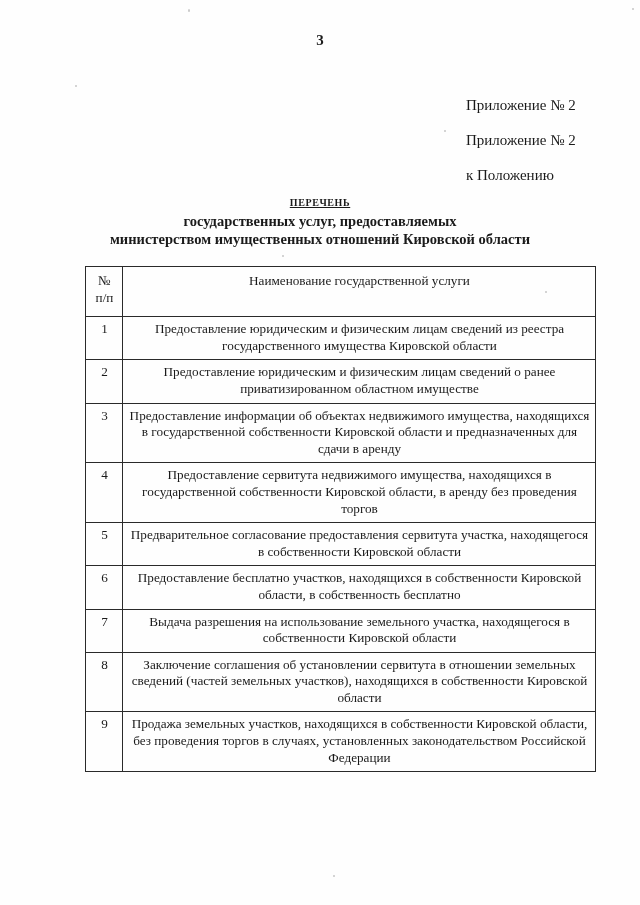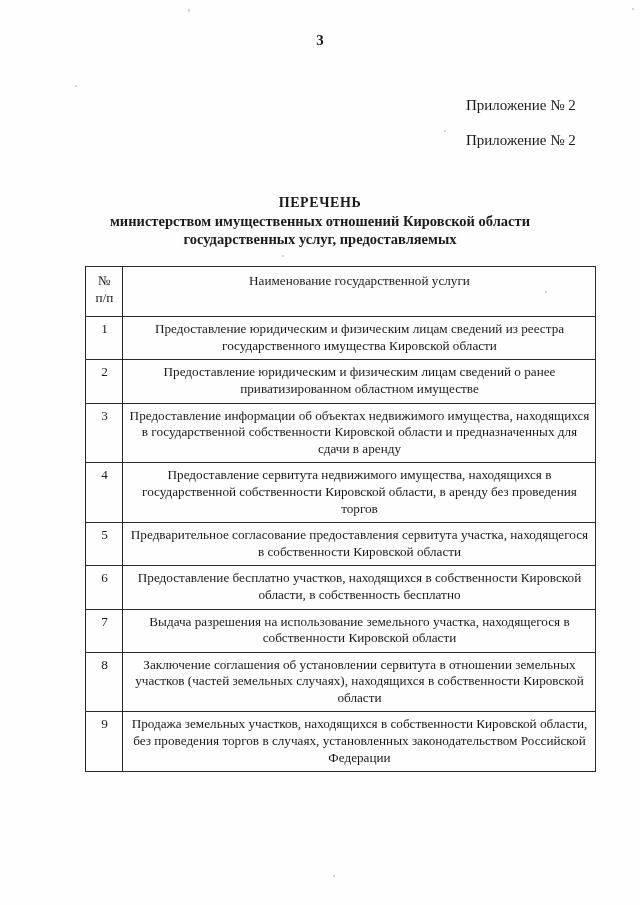--- a/index.html
+++ b/index.html
@@ -56,24 +56,25 @@
 
   
   #doc-title {
     position: absolute;
     top: 193px;
     left: 20px;
     width: 600px;
     text-align: center;
   }
   #doc-title .title-main {
-    font-size: 14px;
+    font-size: 10px;
     font-weight: 700;
     letter-spacing: .6px;
     line-height: 19px;
+    text-decoration: underline;
   }
   #doc-title .title-sub {
     font-size: 14.5px;
     font-weight: 700;
     line-height: 18px;
   }
 
   
   #services-table {
     position: absolute;
@@ -127,26 +128,27 @@
   <div class="speck" style="left:632px; top:8px; width:2px; height:2px;"></div>
   <div class="speck" style="left:282px; top:255px; width:2px; height:2px;"></div>
   <div class="speck" style="left:545px; top:291px; width:2px; height:2px;"></div>
   <div class="speck" style="left:333px; top:875px; width:2px; height:2px;"></div>
 
   <div id="page-number">3</div>
 
   <div id="appendix-block">
     <div class="appendix-line">Приложение № 2</div>
     <div class="appendix-line">Приложение № 2</div>
+    <div class="appendix-line">к Положению</div>
   </div>
 
   <div id="doc-title">
     <div class="title-main">ПЕРЕЧЕНЬ</div>
+    <div class="title-sub">государственных услуг, предоставляемых</div>
     <div class="title-sub">министерством имущественных отношений Кировской области</div>
-    <div class="title-sub">государственных услуг, предоставляемых</div>
   </div>
 
   <table id="services-table">
     <colgroup>
       <col class="col-num">
       <col class="col-name">
     </colgroup>
     <thead>
       <tr>
         <th>
@@ -180,21 +182,21 @@
         <tr>
           <td class="cell-num">6</td>
           <td class="cell-name">Предоставление бесплатно участков, находящихся в собственности Кировской области, в собственность бесплатно</td>
         </tr>
         <tr>
           <td class="cell-num">7</td>
           <td class="cell-name">Выдача разрешения на использование земельного участка, находящегося в собственности Кировской области</td>
         </tr>
         <tr>
           <td class="cell-num">8</td>
-          <td class="cell-name">Заключение соглашения об установлении сервитута в отношении земельных участков (частей земельных случаях), находящихся в собственности Кировской области</td>
+          <td class="cell-name">Заключение соглашения об установлении сервитута в отношении земельных сведений (частей земельных участков), находящихся в собственности Кировской области</td>
         </tr>
         <tr>
           <td class="cell-num">9</td>
           <td class="cell-name">Продажа земельных участков, находящихся в собственности Кировской области, без проведения торгов в случаях, установленных законодательством Российской Федерации</td>
         </tr>
       </tbody>
   </table>
 
 </div>
 

